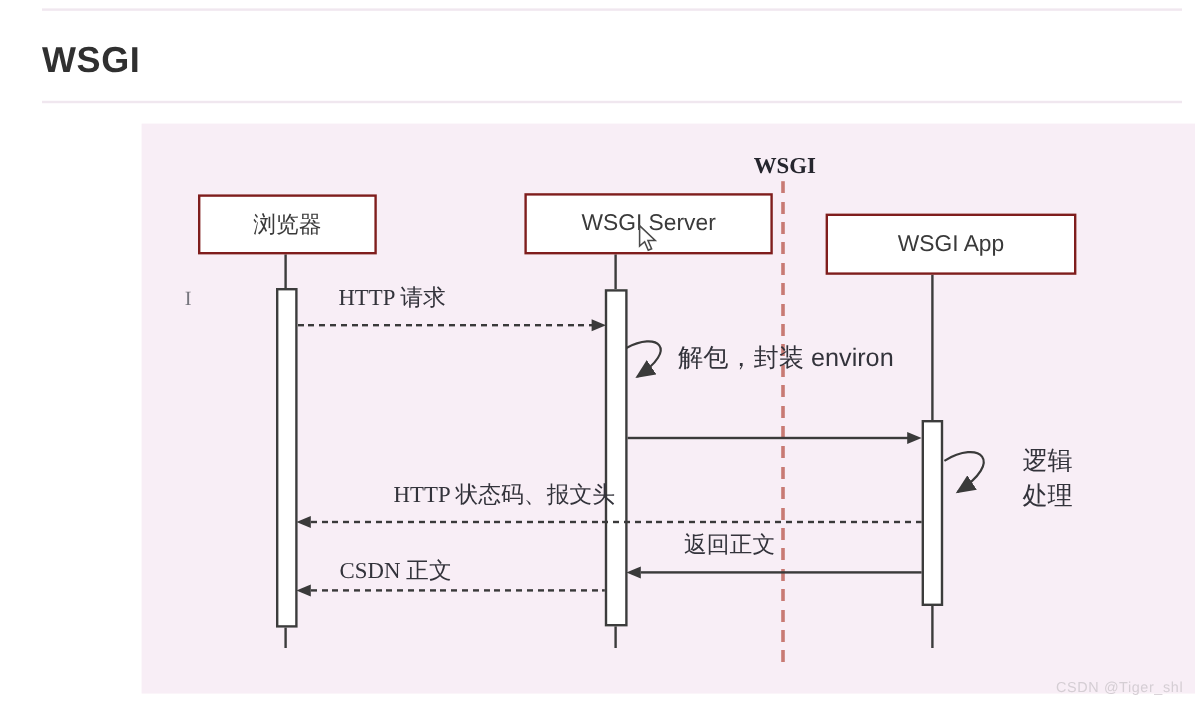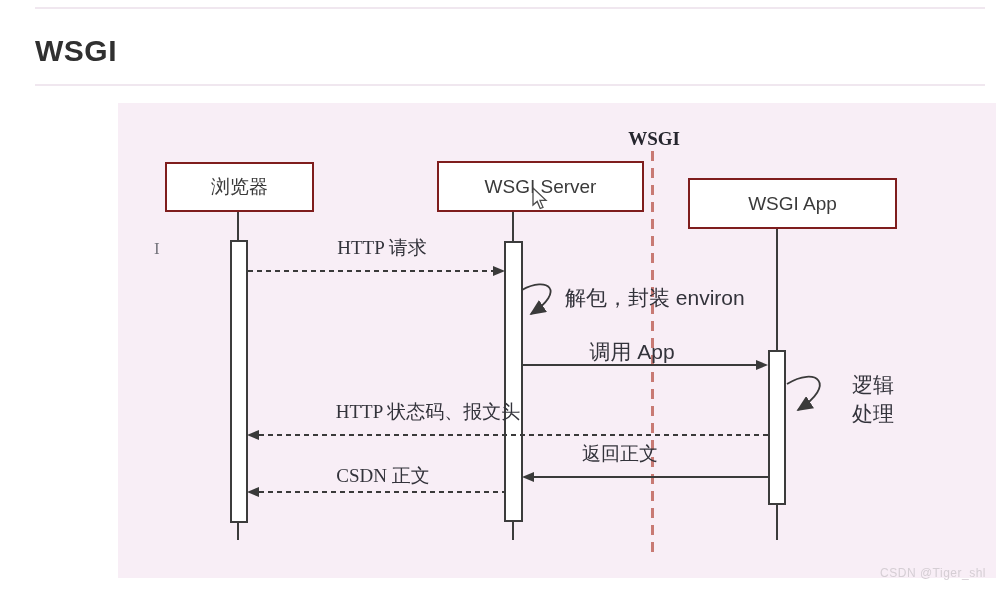--- a/index.html
+++ b/index.html
@@ -30,21 +30,21 @@
   .line-dashed{position:absolute;height:2px;z-index:3;
                background:repeating-linear-gradient(to right,#3a3a3a 0 5px,transparent 5px 9px);}
   .ah-r{position:absolute;width:0;height:0;border-top:5px solid transparent;
         border-bottom:5px solid transparent;border-left:12px solid #3a3a3a;z-index:3;}
   .ah-l{position:absolute;width:0;height:0;border-top:5px solid transparent;
         border-bottom:5px solid transparent;border-right:12px solid #3a3a3a;z-index:3;}
 
   .msg-label{position:absolute;color:#33333b;z-index:4;white-space:nowrap;}
   .serif-label{font-family:"Liberation Serif",serif;font-size:19px;}
   .sans-label{font-family:"Liberation Sans",sans-serif;font-size:21px;}
-  .center{text-align:center;}
+  .center{text-align:left;}
 
   .selfcall{position:absolute;z-index:3;}
 
   #text-cursor{position:absolute;left:36px;top:136px;font-family:"Liberation Serif",serif;
                font-size:17px;color:#76757d;z-index:5;}
   #mouse-cursor{position:absolute;left:413px;top:84px;z-index:6;}
 
   #watermark{position:absolute;right:10px;top:566px;font-size:12px;color:#d5ced4;z-index:7;
              font-family:"Liberation Sans",sans-serif;letter-spacing:.5px;}
 </style>
@@ -91,21 +91,20 @@
     <svg class="selfcall" style="left:403px;top:177px;" width="48" height="42" viewBox="0 0 48 42">
       <defs>
         <marker id="m1" markerWidth="10" markerHeight="8" refX="8" refY="4" orient="auto">
           <path d="M0,0 L9,4 L0,8 Z" fill="#3a3a3a"></path>
         </marker>
       </defs>
       <path d="M1,10 C26,-4 46,10 10,34" stroke="#3a3a3a" stroke-width="1.8" fill="none" marker-end="url(#m1)"></path>
     </svg>
     <div class="msg-label sans-label" style="left:447px;top:181px;">解包，封装 environ</div>
 
-    <div class="msg-label sans-label center" style="left:414px;top:235px;width:200px;">调用 App</div>
     <div class="line-solid" style="left:405px;top:261px;width:234px;"></div>
     <div class="ah-r" style="left:638px;top:257px;"></div>
 
     <svg class="selfcall" style="left:668px;top:269px;" width="54" height="46" viewBox="0 0 54 46">
       <defs>
         <marker id="m2" markerWidth="10" markerHeight="8" refX="8" refY="4" orient="auto">
           <path d="M0,0 L9,4 L0,8 Z" fill="#3a3a3a"></path>
         </marker>
       </defs>
       <path d="M1,12 C30,-6 52,12 12,38" stroke="#3a3a3a" stroke-width="1.8" fill="none" marker-end="url(#m2)"></path>

